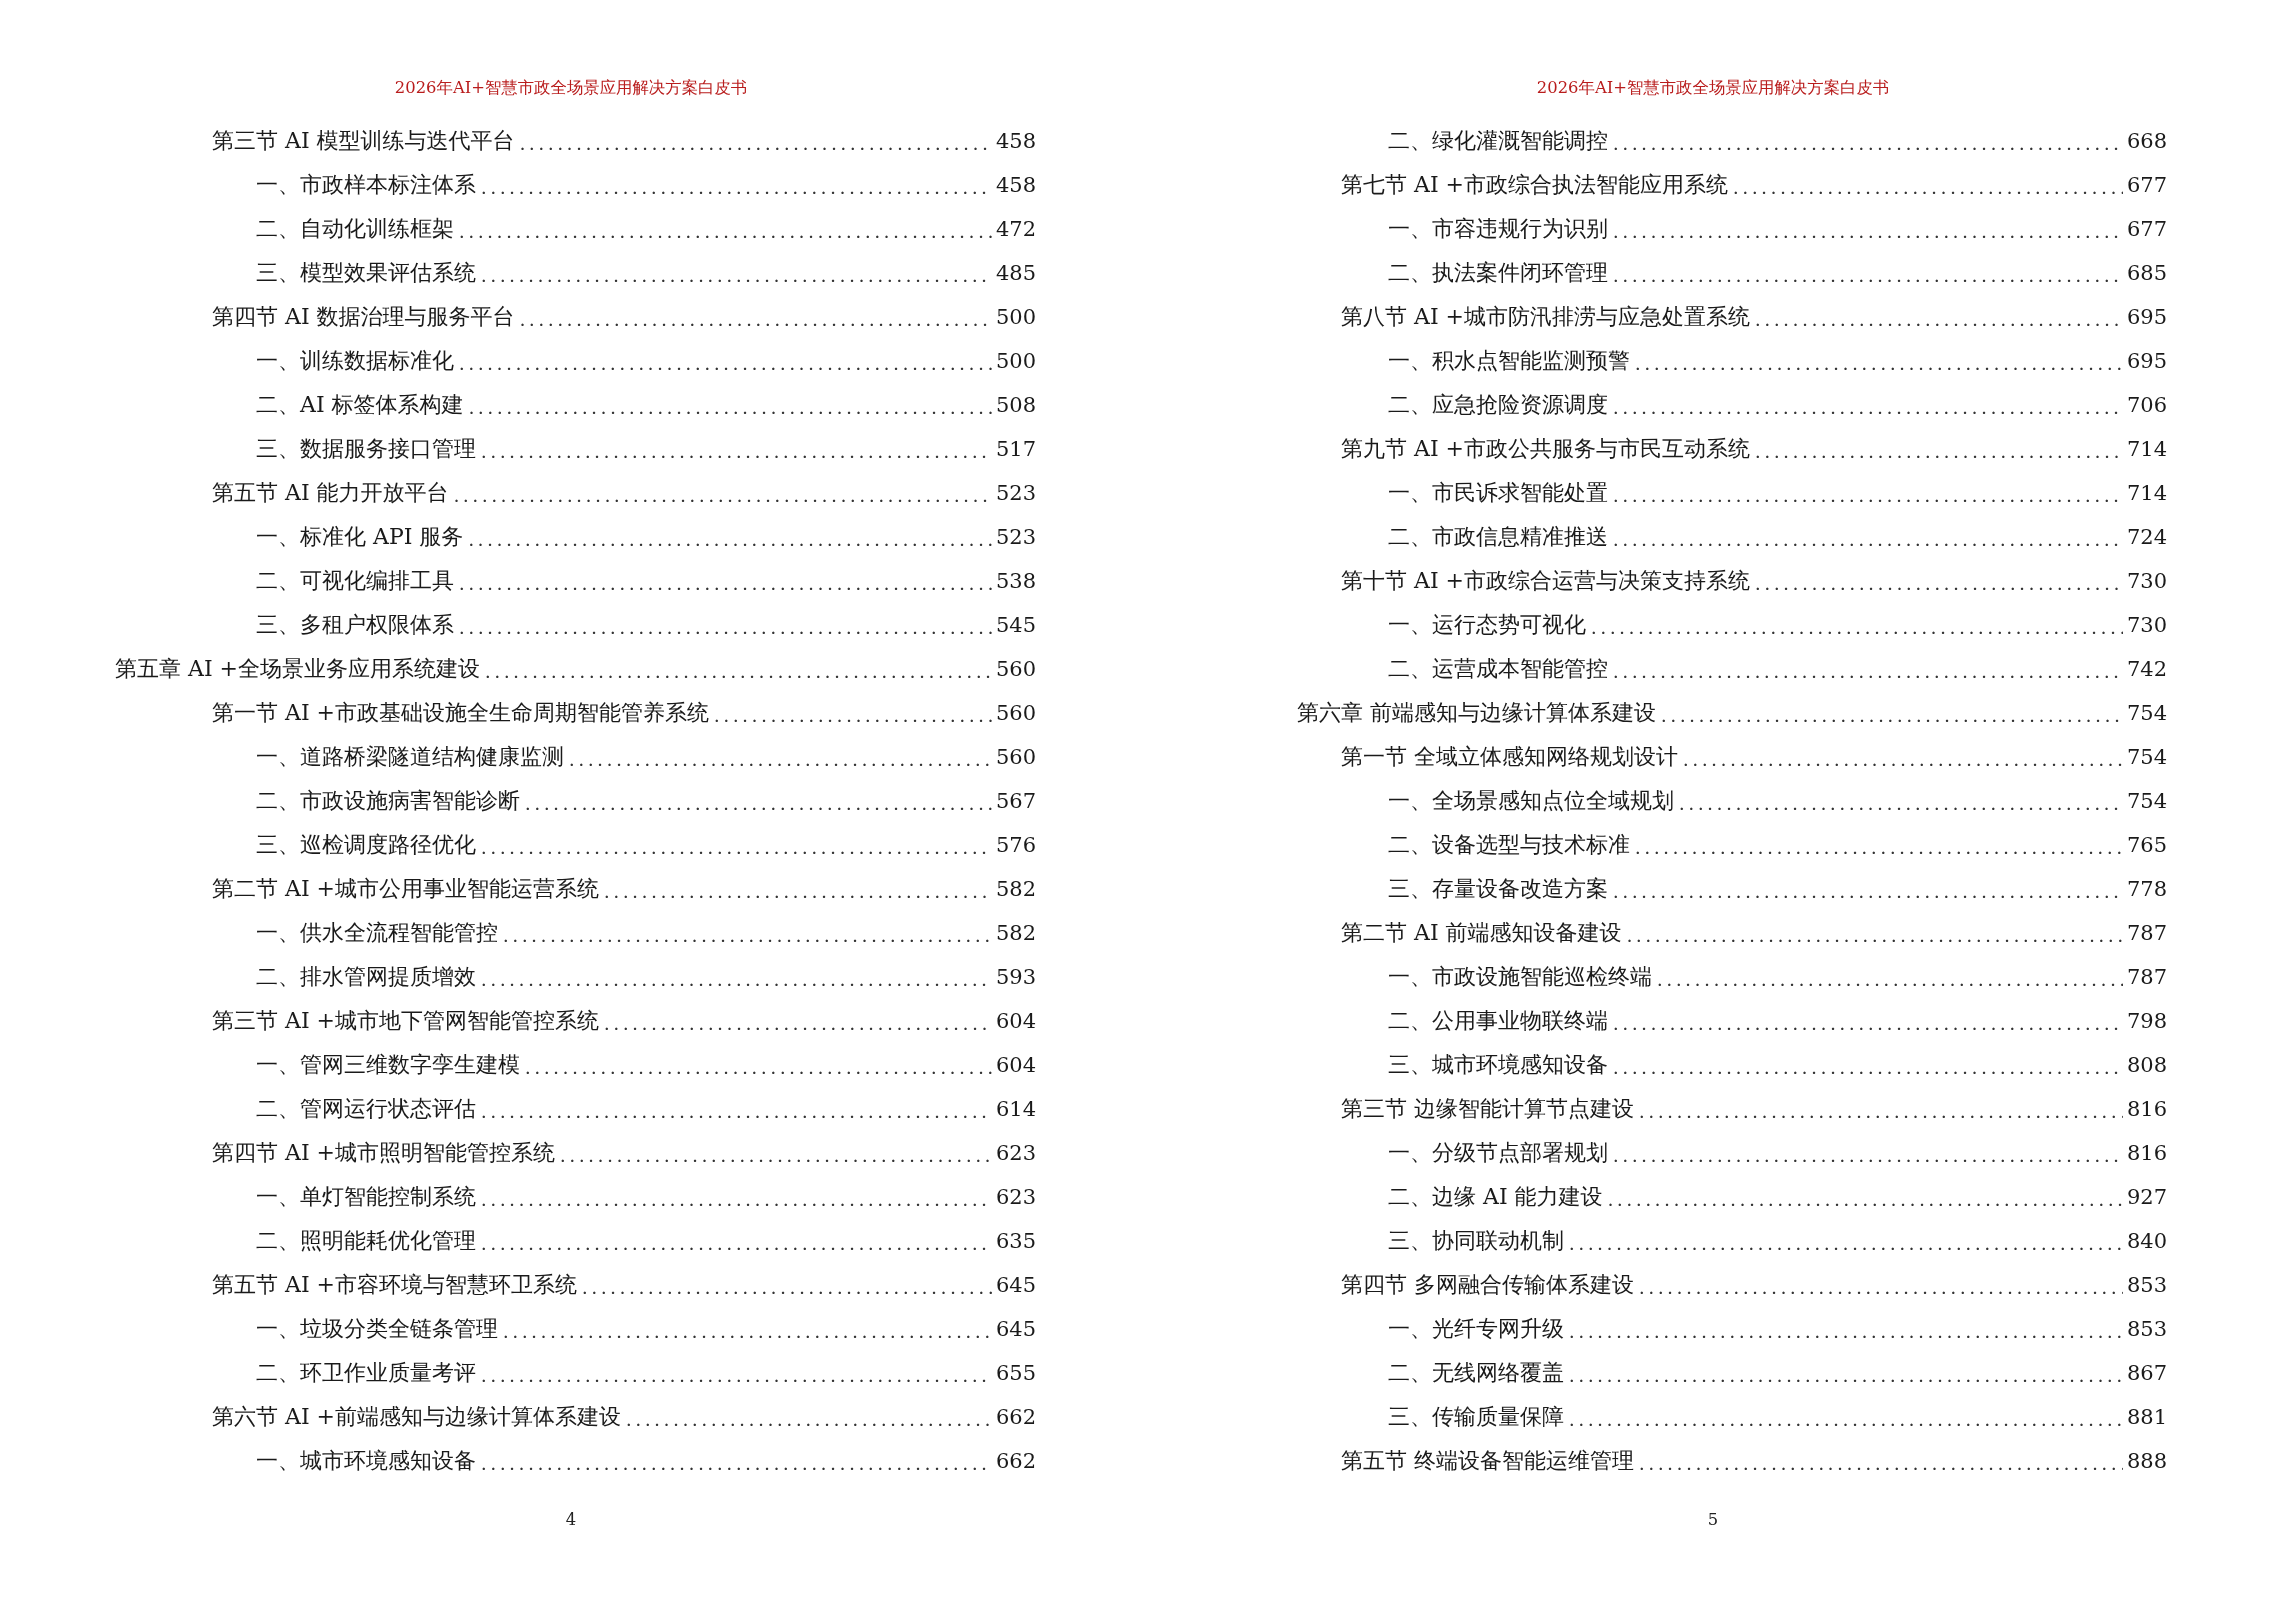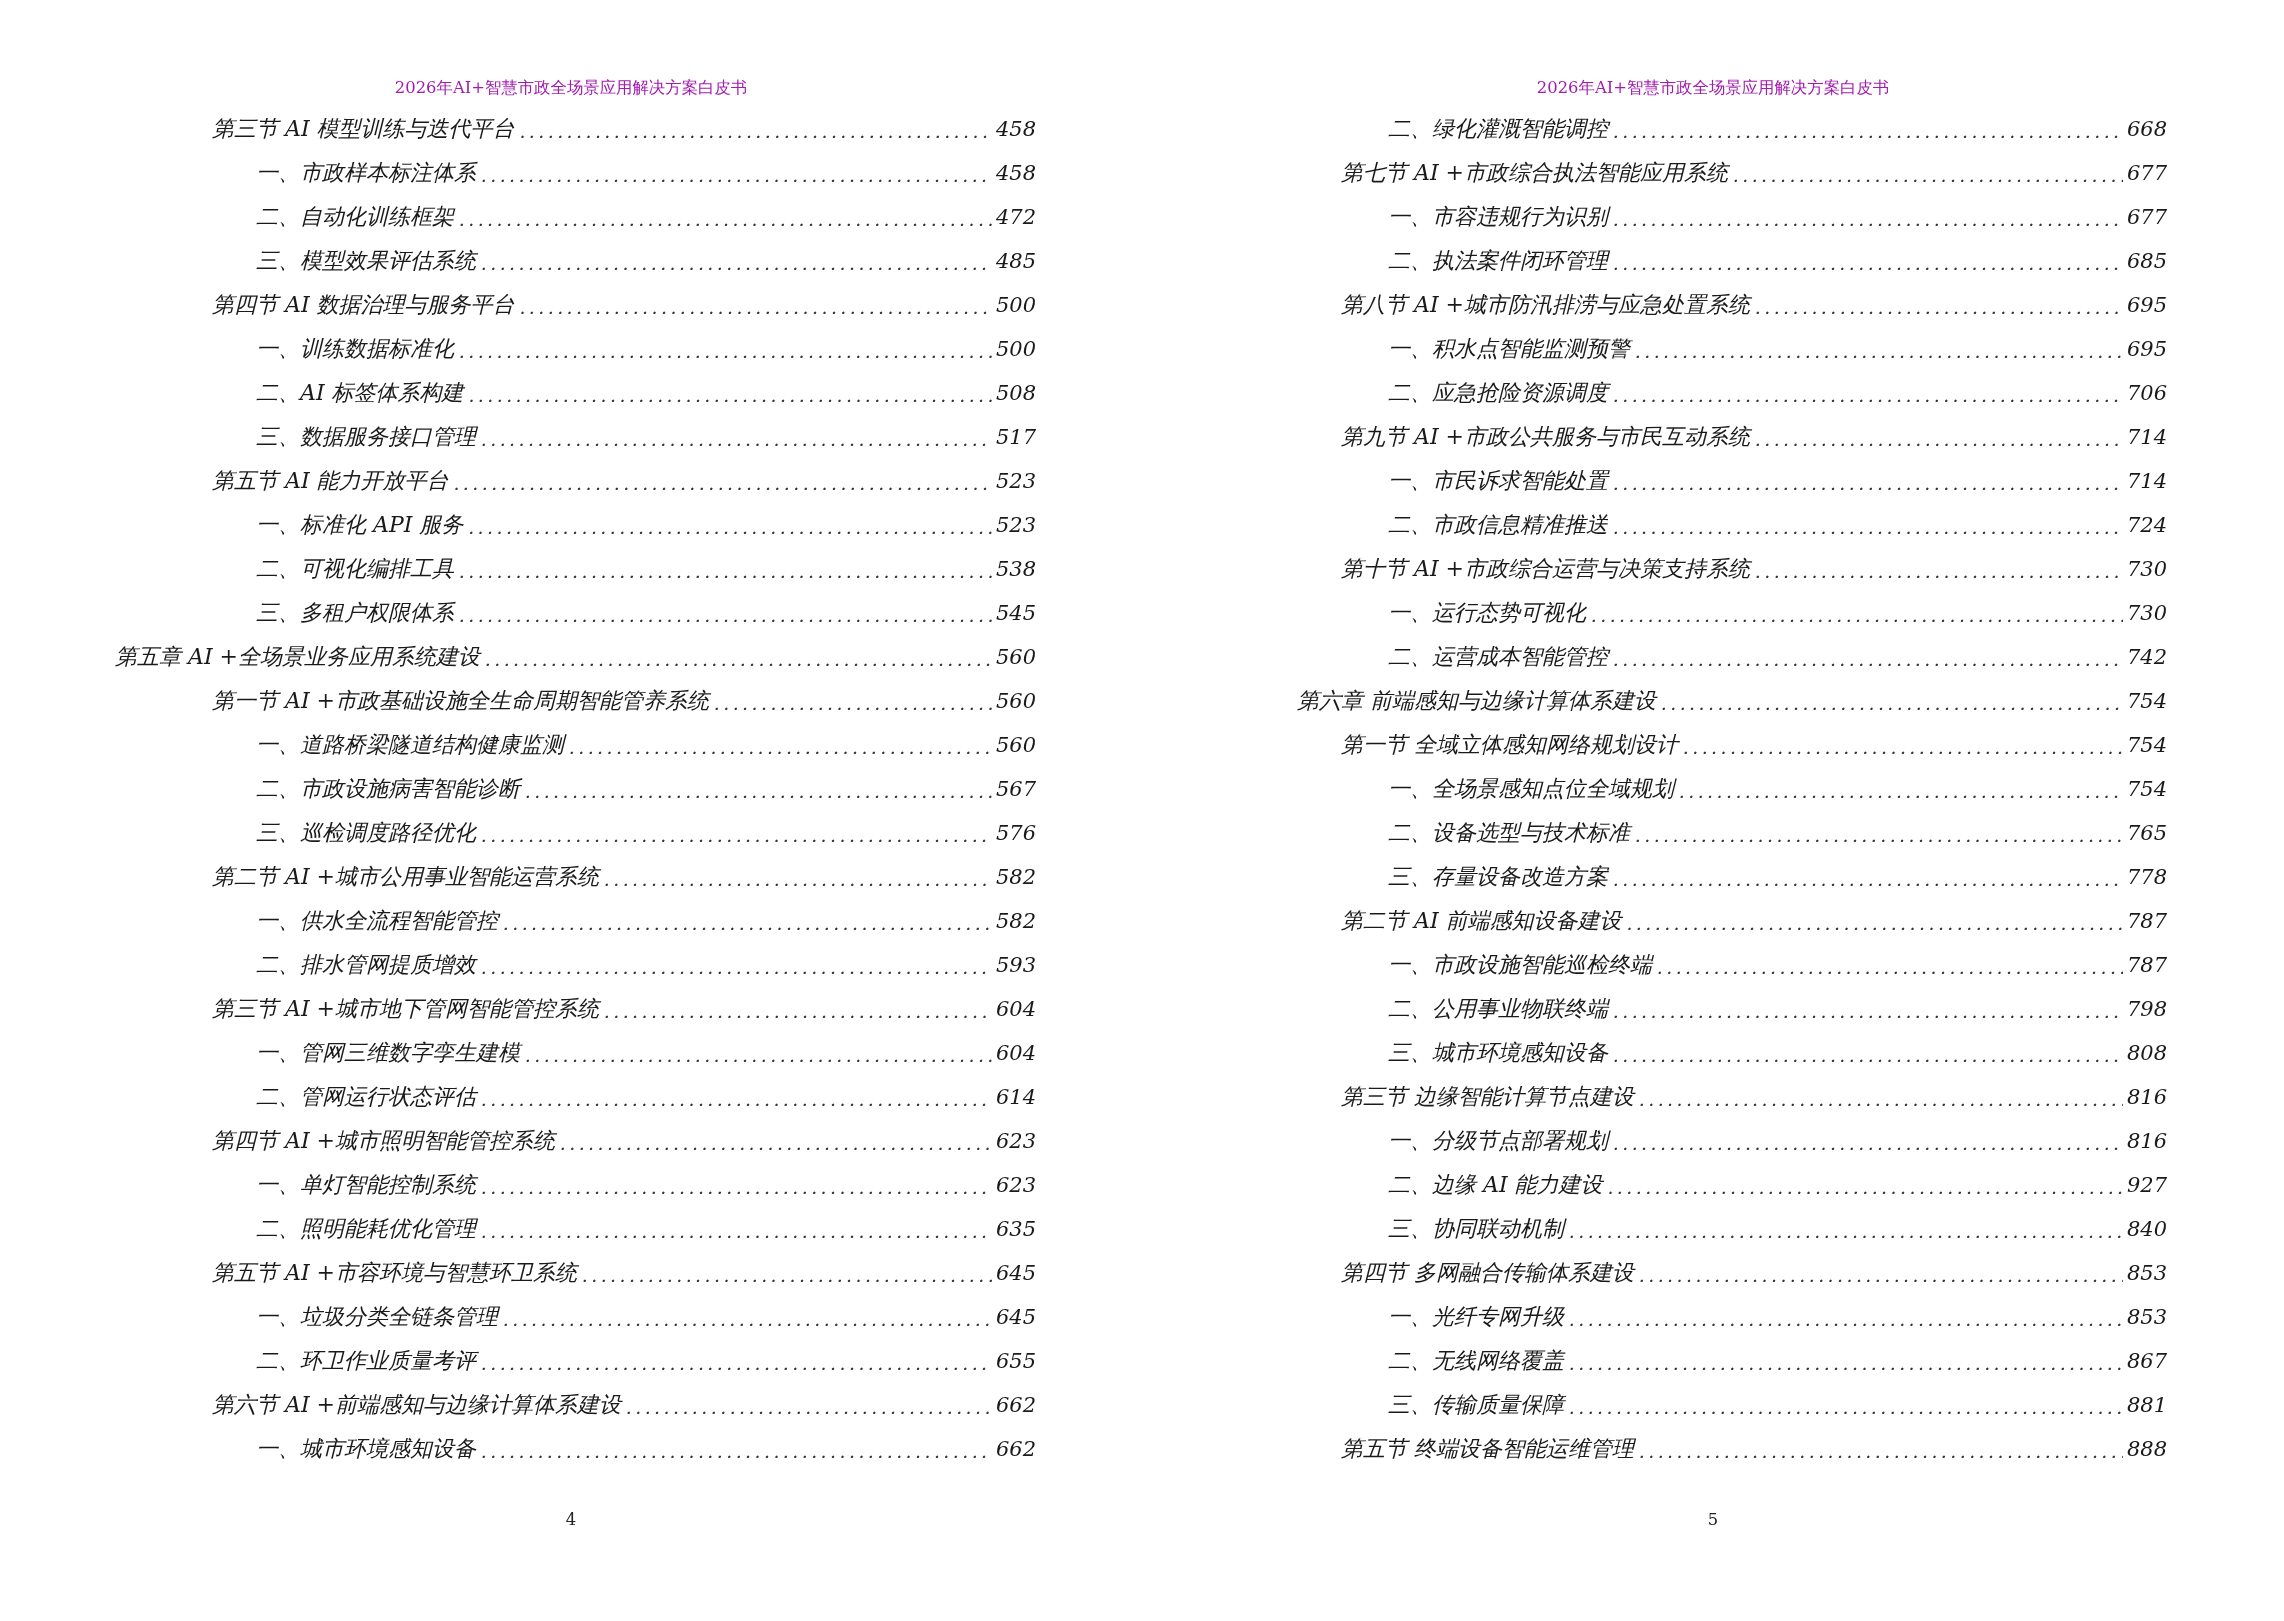--- a/index.html
+++ b/index.html
@@ -2,22 +2,22 @@
 <html style="font-size:7.7px"><head>
 <meta charset="utf-8">
 <style>
   html, body { margin:0; padding:0; background:#ffffff; }
   body { width:2284px; height:1622px; position:relative; overflow:hidden;
          font-family:"DejaVu Serif","Liberation Serif",serif; color:#1a1a1a; }
   .page { position:absolute; top:0; height:1622px; }
   .page.left { left:0; width:1142px; }
   .page.right { left:1142px; width:1142px; }
   .header { position:absolute; top:77px; left:0; width:100%; text-align:center;
-            font-size:16.4px; letter-spacing:0px; color:#a21caf; }
-  .toc { position:absolute; top:107px;font-style:italic; }
+            font-size:16.4px; letter-spacing:0px; color:#b91c1c; }
+  .toc { position:absolute; top:119px; }
   .page.left .toc { left:0; width:1036px; }
   .page.right .toc { left:0; width:1025px; }
   .row { position:relative; height:44px; display:flex; align-items:center; font-size:22px; white-space:nowrap; }
   .row .label { flex:0 0 auto; padding-right:4.8px; }
   .row .leader { flex:1 1 auto; overflow:hidden; color:#333; letter-spacing:3.4px; font-size:19px; line-height:1; align-self:center; padding-top:4.8px; }
   .row .leader::before { content:"............................................................................................................................................................................................................................................"; }
   .row .num { flex:0 0 auto; padding-left:3.9px; font-size:21px; }
   .lvl-chapter { padding-left:115px; }
   .lvl-section { padding-left:212px; }
   .lvl-item    { padding-left:256px; }

